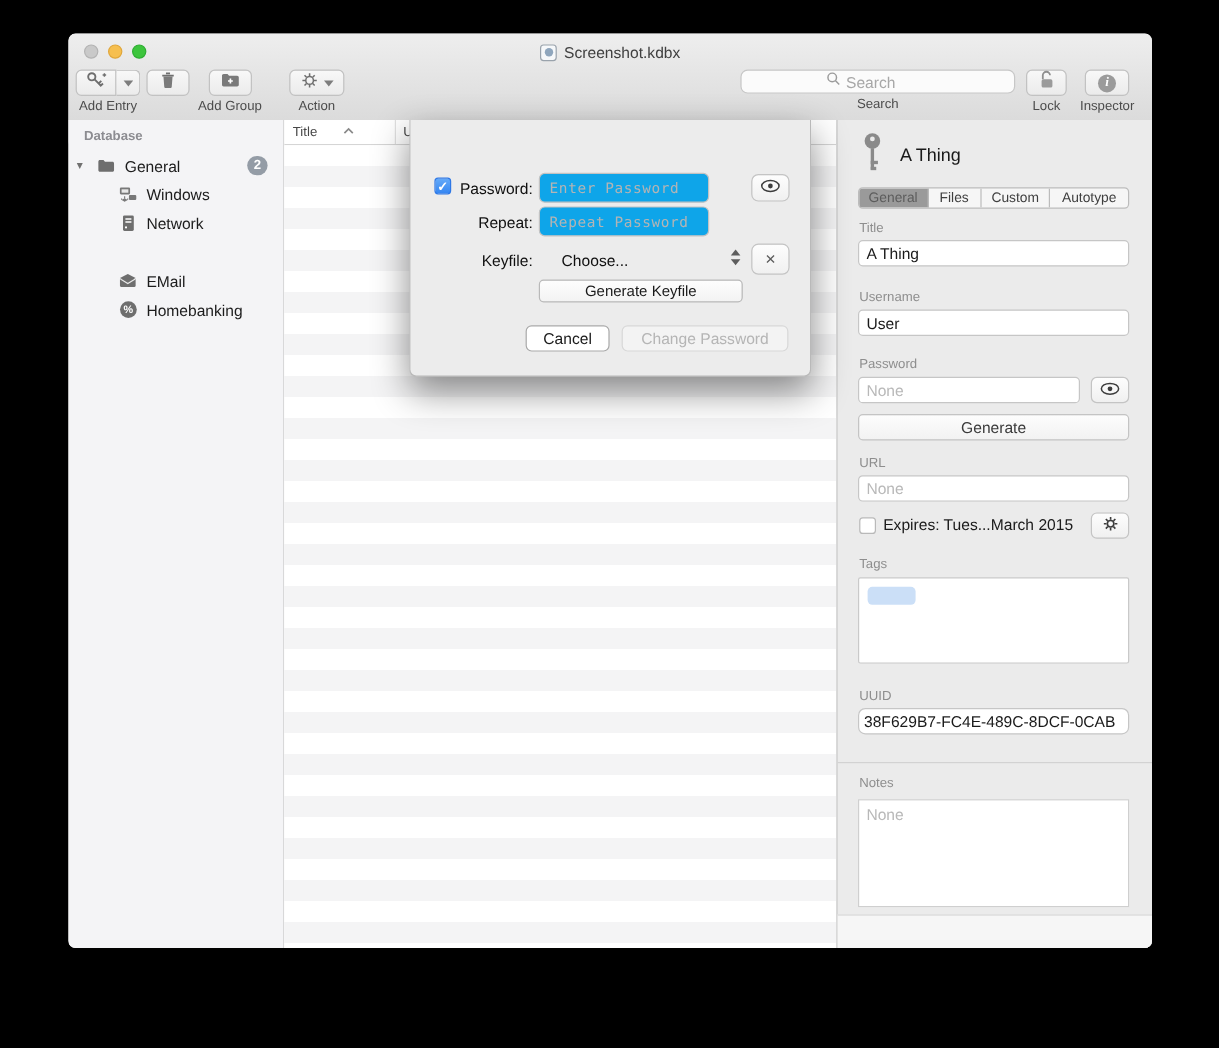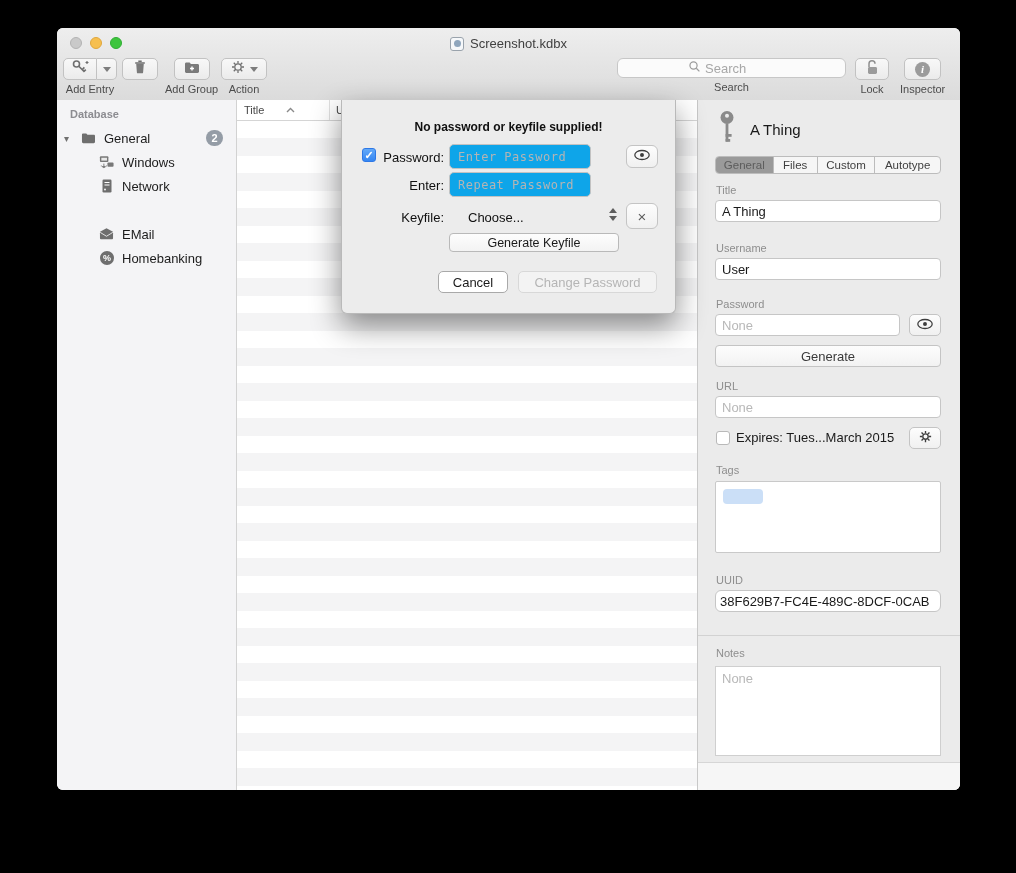--- a/index.html
+++ b/index.html
@@ -200,21 +200,21 @@
           <span>
             <svg width="18" height="15" viewBox="0 0 18 15">
               <path d="M2 4c0-.8.6-1.4 1.4-1.4h3.2l1.3 1.5h6.7c.8 0 1.4.6 1.4 1.4v6.1c0 .8-.6 1.4-1.4 1.4H3.4c-.8 0-1.4-.6-1.4-1.4z" fill="#7a7a7a"></path>
               <path d="M9 6.5v4M7 8.5h4" stroke="#fff" stroke-width="1.4"></path>
             </svg>
           </span>
         </div>
         <span class="tb-label">Add Group</span>
       </div>
 
-      <div class="tb-item" style="left:164px;">
+      <div class="tb-item" style="left:184px;">
         <div class="tb-btn" style="width:46px; gap:4px;">
           <span>
             <svg width="16" height="16" viewBox="0 0 20 20">
               <g stroke="#6f6f6f" stroke-width="1.6" fill="none">
                 <circle cx="10" cy="10" r="4"></circle>
                 <path d="M10 2.5v3M10 14.5v3M2.5 10h3M14.5 10h3M4.7 4.7l2.1 2.1M13.2 13.2l2.1 2.1M15.3 4.7l-2.1 2.1M6.8 13.2l-2.1 2.1"></path>
               </g>
             </svg>
           </span>
           <span class="chev-down"></span>
@@ -406,35 +406,34 @@
       <div class="ins-divider" style="top:535px;"></div>
 
       <div class="ins-label" style="top:547px;">Notes</div>
       <textarea class="notes-area" placeholder="None" style=""></textarea>
 
       <div class="ins-footer"></div>
     </div>
   </div>
 
   <div class="sheet">
-    <div class="sheet-msg">No password or keyfile supplied!</div>
 
     <span class="checkbox checked" style="top:48px;"></span>
     <span class="dlg-label" style="top:50px;">Password:</span>
     <input class="dlg-field" style="top: 44px;" type="text" placeholder="Enter Password">
     <div class="dlg-icon-btn" style="top:45px; height:23px;">
       <span>
         <svg width="18" height="12" viewBox="0 0 20 13">
           <ellipse cx="10" cy="6.5" rx="8" ry="5" fill="none" stroke="#3d3d3d" stroke-width="1.4"></ellipse>
           <circle cx="10" cy="6.5" r="2.2" fill="#3d3d3d"></circle>
         </svg>
       </span>
     </div>
 
-    <span class="dlg-label" style="top:78px;">Enter:</span>
+    <span class="dlg-label" style="top:78px;">Repeat:</span>
     <input class="dlg-field" style="top: 72px;" type="text" placeholder="Repeat Password">
 
     <span class="dlg-label" style="top:110px;">Keyfile:</span>
     <span class="popup-value" style="top:110px;margin-left:17px;">Choose...</span>
     <span class="stepper">
       <span class="up"></span>
         <span class="down"></span>
     </span>
     <div class="dlg-icon-btn" style="top:103px; height:26px;">
       <span class="clear-x"></span>

